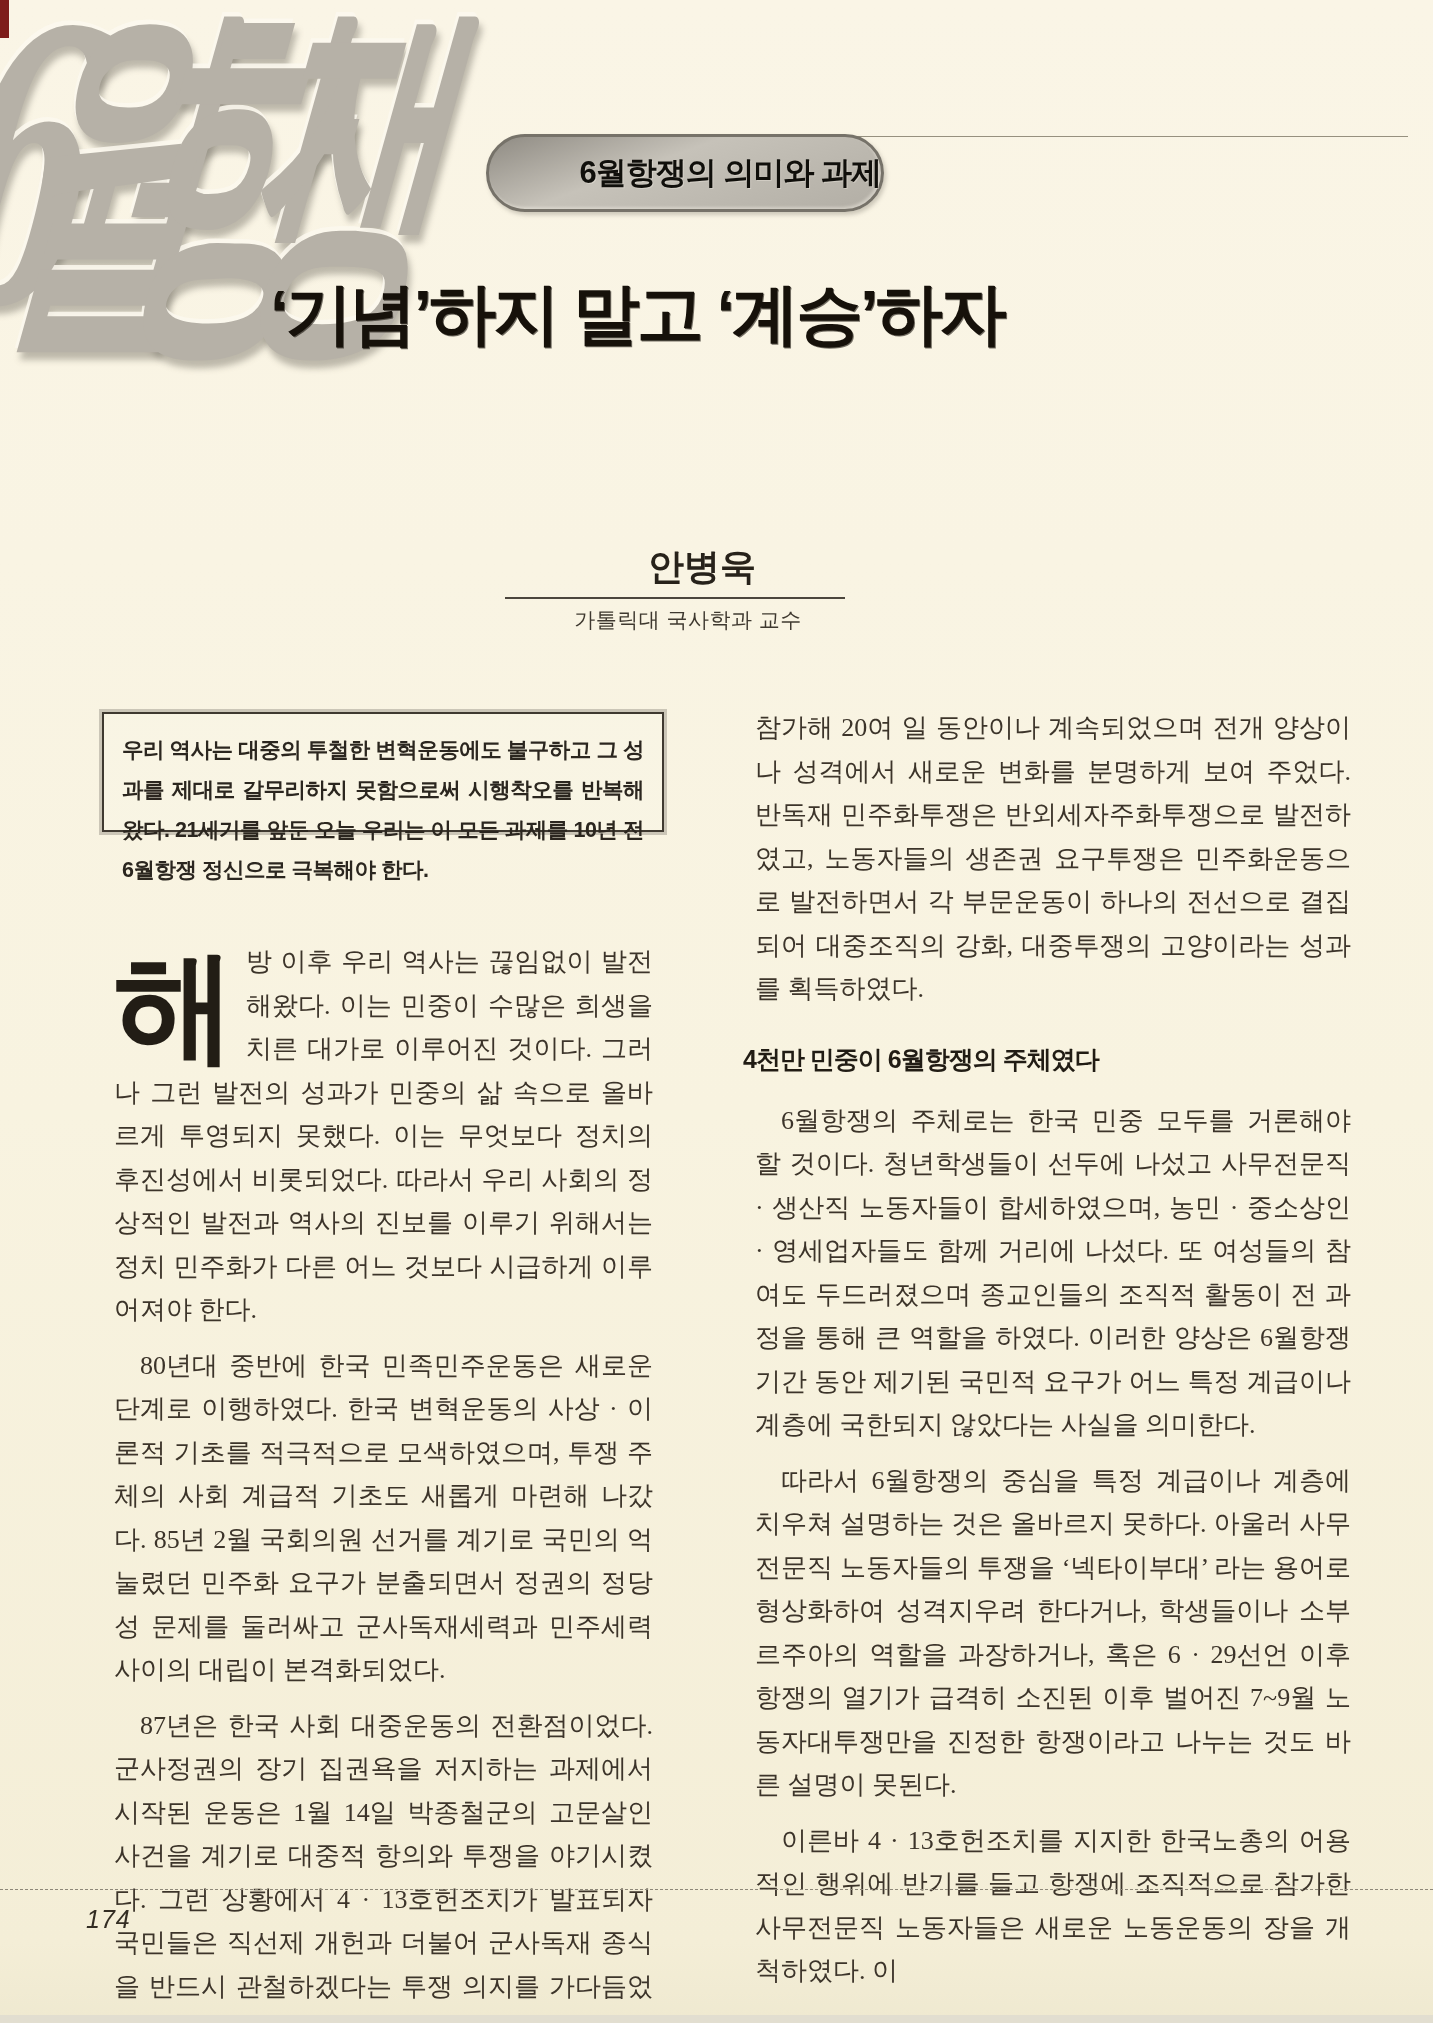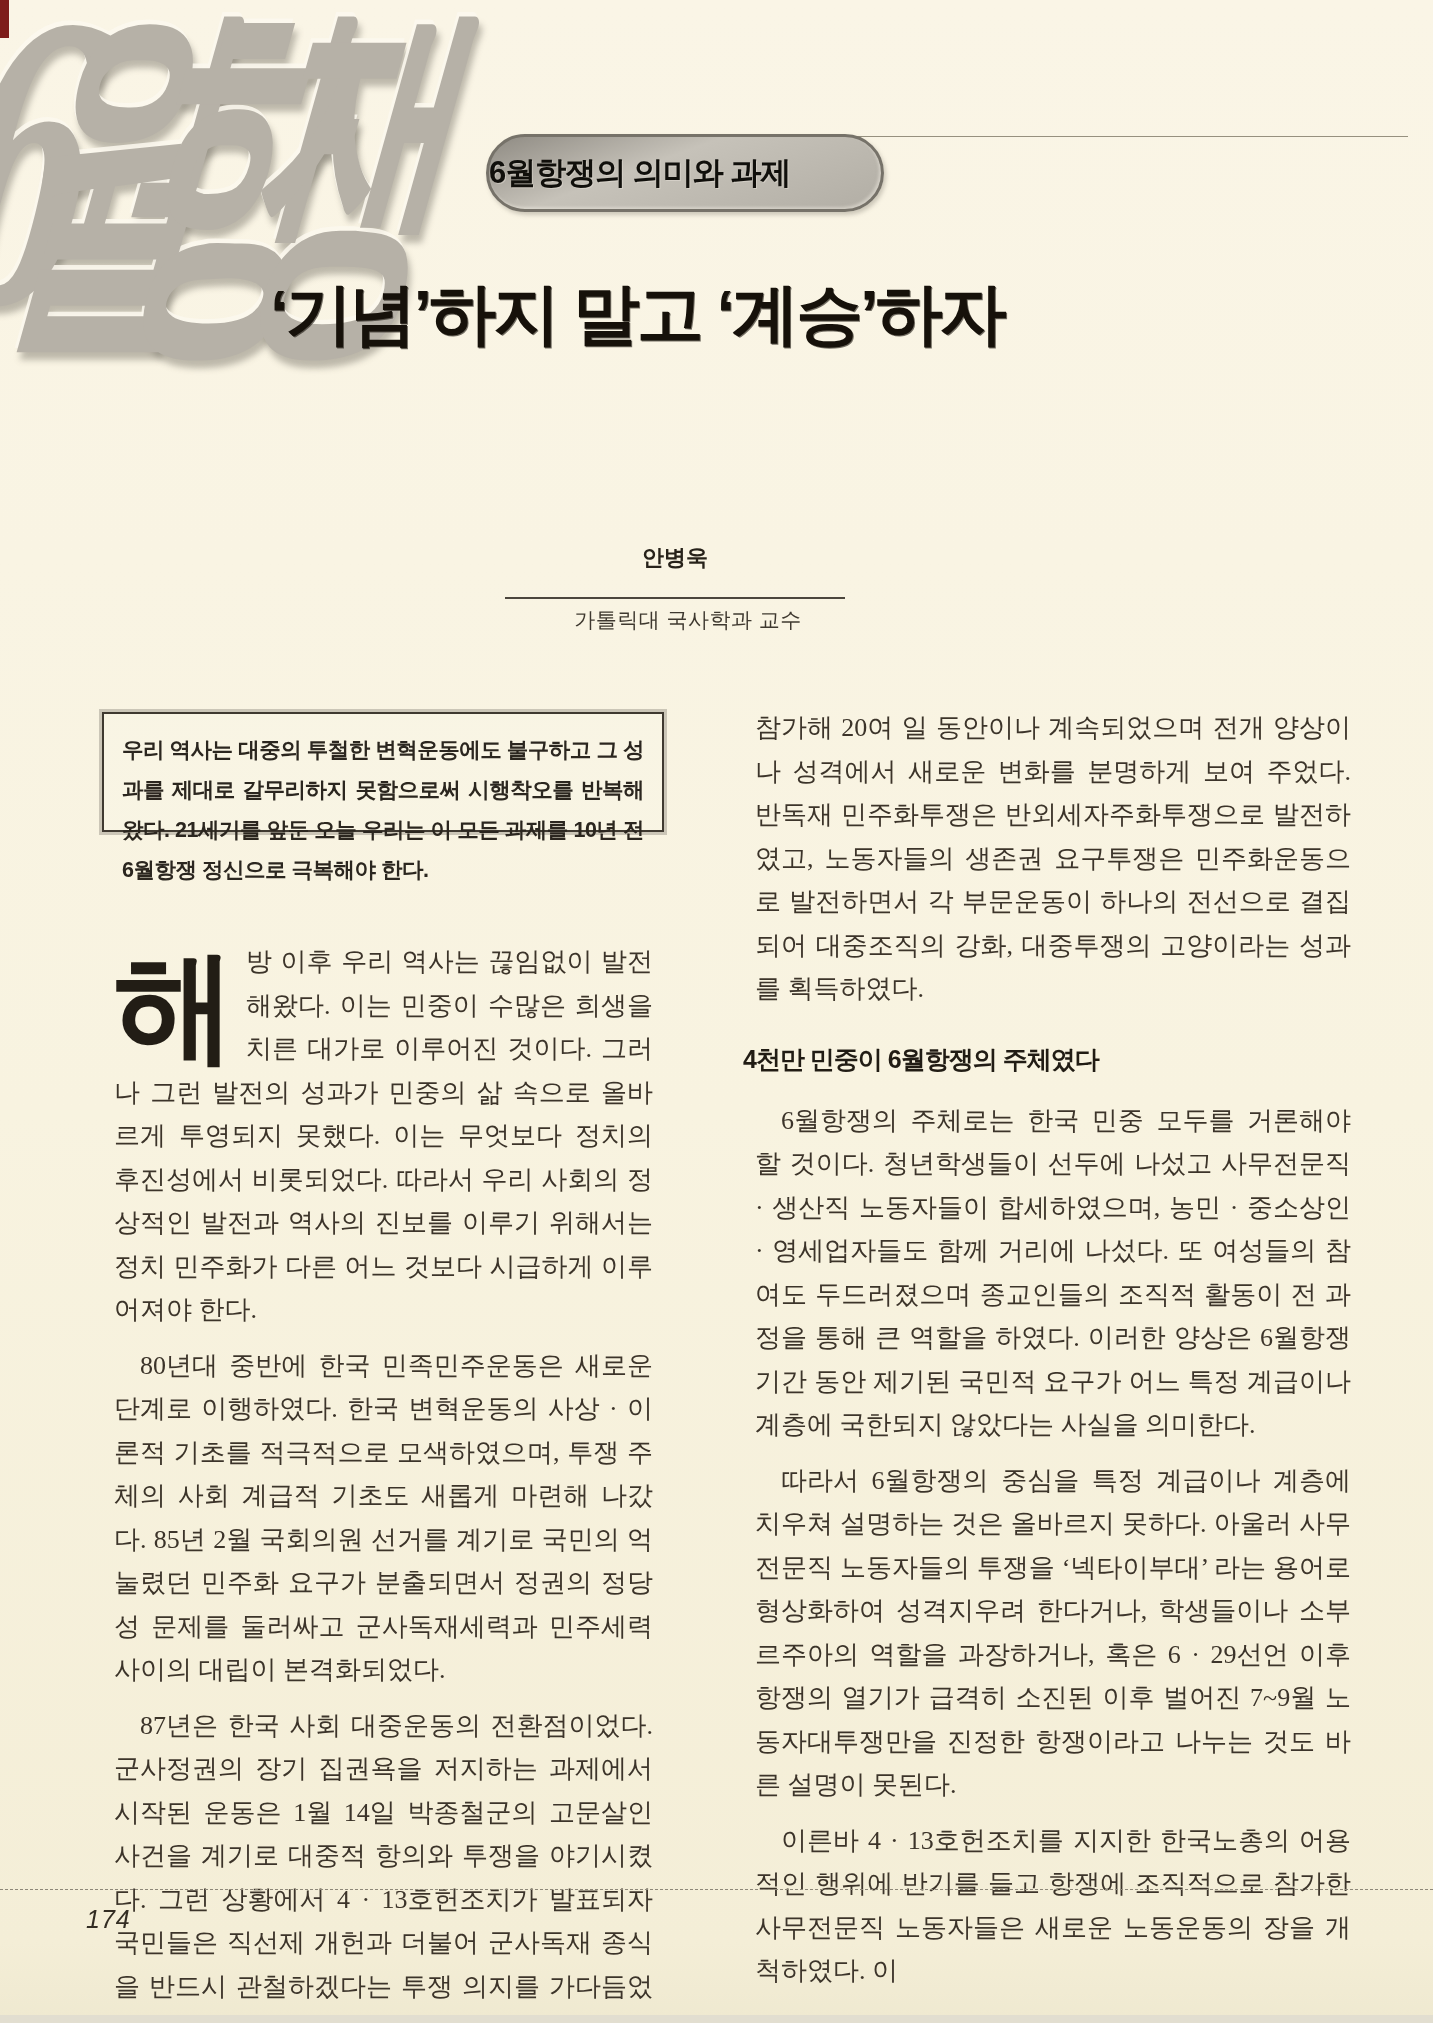--- a/index.html
+++ b/index.html
@@ -32,37 +32,37 @@
     transform:scale(0.82,1.52) skewX(-15deg);
     transform-origin:top left;
     text-shadow:-3px -3px 0 rgba(251,248,238,.85), 5px 5px 6px rgba(115,110,99,.45);
   }
   .badge{
     position:absolute;left:486px;top:134px;width:398px;height:78px;z-index:3;
     border-radius:42px;
     background:linear-gradient(160deg,#8f8b83 0%,#c6c2b9 40%,#b2aea5 100%);
     border:3px solid #767269;
     box-sizing:border-box;
-    display:flex;align-items:center;justify-content:flex-start;
+    display:flex;align-items:center;justify-content:flex-end;
     box-shadow:2px 3px 4px rgba(120,115,104,.35), inset -2px -2px 3px rgba(240,236,226,.5);
   }
   .badge-label{
     font-weight:bold;font-size:31px;letter-spacing:-1px;color:#100f0b;
     text-shadow:1px 1px 0 rgba(245,242,232,.35);
   }
   .title{
     position:absolute;left:222px;top:224px;width:1000px;z-index:4;
     font-weight:900;font-size:67px;letter-spacing:-3px;
     color:#16110a;white-space:nowrap;
     text-shadow:1px 1px 0 rgba(22,17,10,.6);
     margin-left:48px;
   }
   .author{
-    position:absolute;left:505px;top:543px;width:340px;
-    text-align:center;font-weight:bold;font-size:22px;color:#27221a;
+    position:absolute;left:532px;top:543px;width:340px;
+    text-align:center;font-weight:bold;font-size:36px;color:#27221a;
   }
   .author-rule{
     position:absolute;left:505px;top:597px;width:340px;height:0;
     border-top:2px solid #4c463d;
   }
   .affiliation{
     position:absolute;left:448px;top:606px;width:480px;
     text-align:center;font-size:21px;color:#3e382f;letter-spacing:0.5px;
   }
   .abstract-box{

